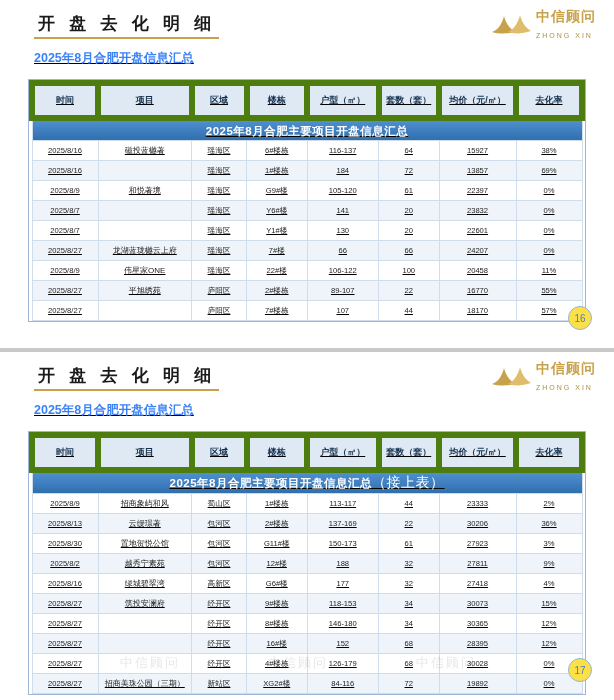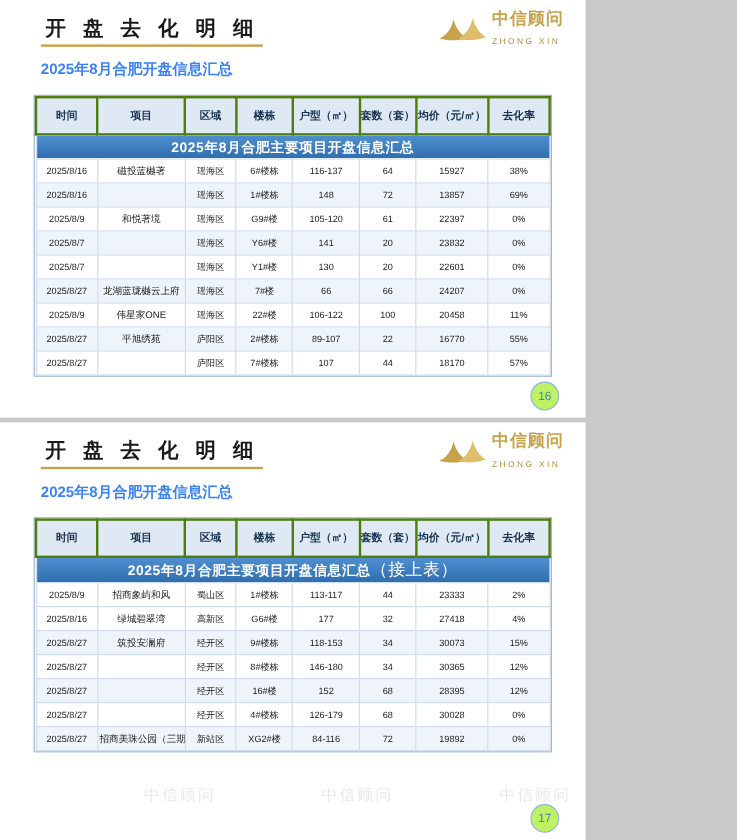--- a/index.html
+++ b/index.html
@@ -10,23 +10,24 @@
   }
   body {
     width: 614px;
     height: 700px;
     overflow: hidden;
     position: relative;
   }
   .slide {
     position: absolute;
     left: 0;
-    width: 488px;
+    width: 614px;
     background: #ffffff;
     overflow: hidden;
+    text-decoration: underline;
   }
   #slide-1 { top: 0; height: 348px; }
   #slide-2 { top: 352px; height: 348px; }
 
   .slide-header {
     position: relative;
     height: 46px;
   }
   .title-cn {
     position: absolute;
@@ -102,21 +103,21 @@
     text-align: center;
     padding: 1px 0;
     letter-spacing: 0.5px;
   }
   .tbl-title .sub {
     font-weight: normal;
     font-size: 14px;
   }
   thead th {
     background: #dfe9f4;
-    border: 2px solid #4d7c0f;
+    border: 6px solid #4d7c0f;
     font-size: 9px;
     font-weight: bold;
     color: #16324f;
     padding: 8px 0;
     text-align: center;
   }
   tbody td {
     border: 1px solid #cfdceb;
     font-size: 7.6px;
     color: #222;
@@ -125,31 +126,31 @@
     height: 13px;
     overflow: hidden;
     white-space: nowrap;
   }
   tbody tr.alt td { background: #eef4fa; }
   tbody tr td.proj { font-size: 8px; }
 
   .page-badge {
     position: absolute;
     right: 22px;
-    bottom: 6px;
+    bottom: 18px;
     width: 22px;
     height: 22px;
     border-radius: 50%;
     border: 1px solid #8fb7dd;
     color: #4a7fb5;
     font-size: 10px;
     display: flex;
     align-items: center;
     justify-content: center;
-    background: #bef264;
+    background: #fde047;
   }
 
   .watermark {
     position: absolute;
     font-size: 13px;
     color: rgba(0,0,0,0.10);
     letter-spacing: 2px;
     font-family: "Liberation Serif", serif;
     pointer-events: none;
     user-select: none;
@@ -221,21 +222,21 @@
             <td>116-137</td>
             <td>64</td>
             <td>15927</td>
             <td>38%</td>
           </tr>
           <tr class="alt">
             <td>2025/8/16</td>
             <td class="proj"></td>
             <td>瑶海区</td>
             <td>1#楼栋</td>
-            <td>148</td>
+            <td>184</td>
             <td>72</td>
             <td>13857</td>
             <td>69%</td>
           </tr>
           <tr>
             <td>2025/8/9</td>
             <td class="proj">和悦著境</td>
             <td>瑶海区</td>
             <td>G9#楼</td>
             <td>105-120</td>
@@ -365,20 +366,50 @@
           <tr>
             <td>2025/8/9</td>
             <td class="proj">招商象屿和风</td>
             <td>蜀山区</td>
             <td>1#楼栋</td>
             <td>113-117</td>
             <td>44</td>
             <td>23333</td>
             <td>2%</td>
           </tr>
+          <tr class="alt">
+            <td>2025/8/13</td>
+            <td class="proj">云缦璟著</td>
+            <td>包河区</td>
+            <td>2#楼栋</td>
+            <td>137-169</td>
+            <td>22</td>
+            <td>30206</td>
+            <td>36%</td>
+          </tr>
+          <tr>
+            <td>2025/8/30</td>
+            <td class="proj">置地贺悦公馆</td>
+            <td>包河区</td>
+            <td>G11#楼</td>
+            <td>150-173</td>
+            <td>61</td>
+            <td>27923</td>
+            <td>3%</td>
+          </tr>
+          <tr class="alt">
+            <td>2025/8/2</td>
+            <td class="proj">越秀宁素苑</td>
+            <td>包河区</td>
+            <td>12#楼</td>
+            <td>188</td>
+            <td>32</td>
+            <td>27811</td>
+            <td>9%</td>
+          </tr>
           <tr>
             <td>2025/8/16</td>
             <td class="proj">绿城碧翠湾</td>
             <td>高新区</td>
             <td>G6#楼</td>
             <td>177</td>
             <td>32</td>
             <td>27418</td>
             <td>4%</td>
           </tr>

